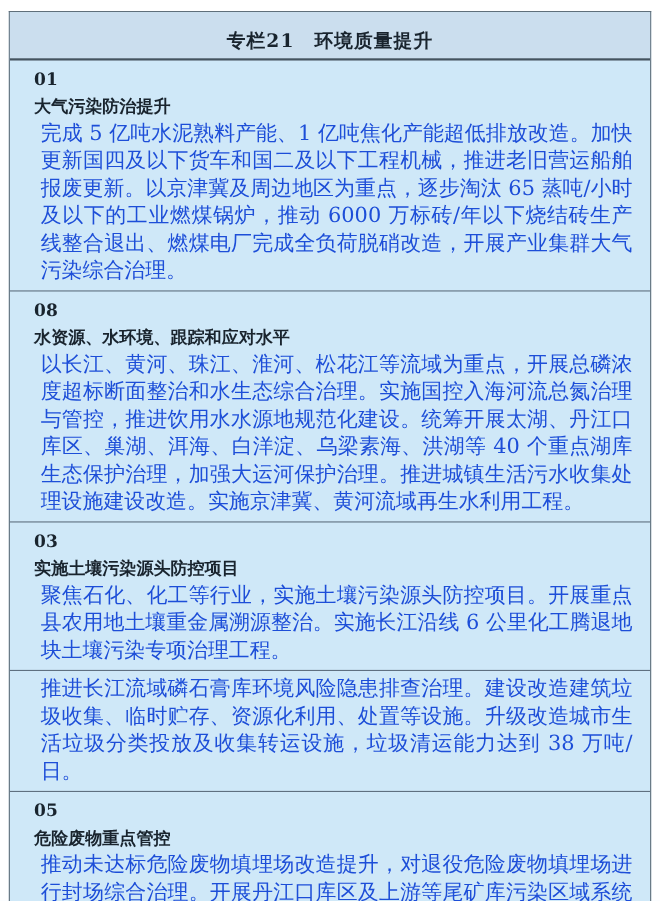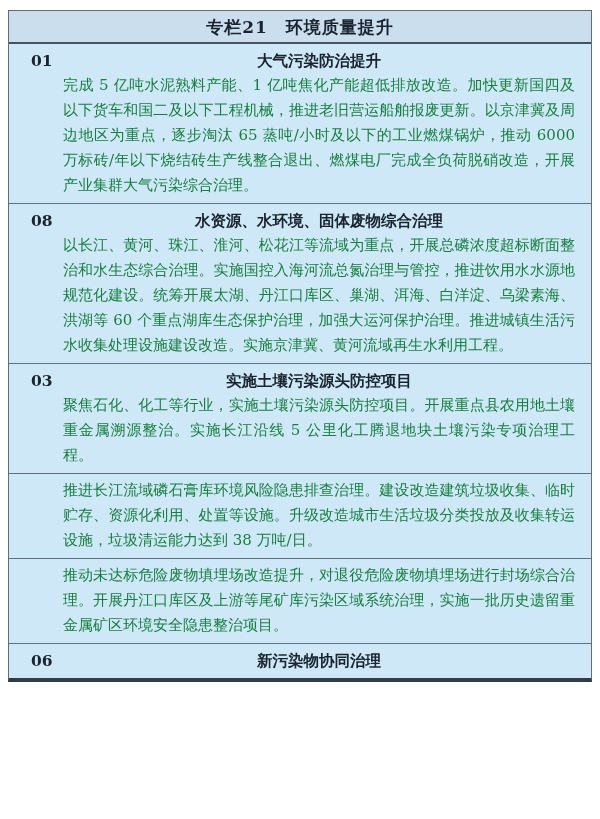--- a/index.html
+++ b/index.html
@@ -25,54 +25,55 @@
     border-bottom: 4px solid #323c45;
     box-sizing: border-box;
   }
   .panel-header {
     background: #cbdeee;
     border-bottom: 2px solid #44535f;
     text-align: center;
     font-weight: bold;
     font-size: 17px;
     line-height: 20px;
-    padding: 6px 0 5px 0;
+    padding: 17px 0 5px 0;
     letter-spacing: 1px;
     color: #19242e;
   }
   .section {
     padding: 4px 16px 5px 0;
   }
   .section + .section {
     border-top: 1.5px solid #5f7080;
   }
   .sec-head {
     display: flex;
     align-items: baseline;
     font-weight: bold;
     font-size: 15.5px;
     line-height: 25px;
     color: #19242e;
+    flex-direction: column;
   }
   .sec-num {
     flex: 0 0 auto;
     margin-left: 22px;
     width: 32px;
     font-family: "DejaVu Serif", serif;
   }
   .sec-title {
     flex: 1 1 auto;
     text-align: center;
   }
   .sec-body {
-    margin: 0 0 0 54px;
-    font-size: 15px;
+    margin: 0 0 0 28px;
+    font-size: 19px;
     line-height: 25px;
     text-align: justify;
-    color: #15803d;
+    color: #1d4ed8;
   }
 </style>
 </head>
 <body>
 
 <div class="panel">
   <div class="panel-header">
     <span>专栏21　环境质量提升</span>
   </div>
 
@@ -80,38 +81,42 @@
     <div class="sec-head">
       <span class="sec-num">01</span>
       <span class="sec-title">大气污染防治提升</span>
     </div>
     <p class="sec-body">完成 5 亿吨水泥熟料产能、1 亿吨焦化产能超低排放改造。加快更新国四及以下货车和国二及以下工程机械，推进老旧营运船舶报废更新。以京津冀及周边地区为重点，逐步淘汰 65 蒸吨/小时及以下的工业燃煤锅炉，推动 6000 万标砖/年以下烧结砖生产线整合退出、燃煤电厂完成全负荷脱硝改造，开展产业集群大气污染综合治理。</p>
   </div>
 
   <div class="section">
     <div class="sec-head">
       <span class="sec-num">08</span>
-      <span class="sec-title">水资源、水环境、固体废物综合治理</span>
+      <span class="sec-title">水资源、水环境、跟踪和应对水平</span>
     </div>
-    <p class="sec-body">以长江、黄河、珠江、淮河、松花江等流域为重点，开展总磷浓度超标断面整治和水生态综合治理。实施国控入海河流总氮治理与管控，推进饮用水水源地规范化建设。统筹开展太湖、丹江口库区、巢湖、洱海、白洋淀、乌梁素海、洪湖等 60 个重点湖库生态保护治理，加强大运河保护治理。推进城镇生活污水收集处理设施建设改造。实施京津冀、黄河流域再生水利用工程。</p>
+    <p class="sec-body">以长江、黄河、珠江、淮河、松花江等流域为重点，开展总磷浓度超标断面整治和水生态综合治理。实施国控入海河流总氮治理与管控，推进饮用水水源地规范化建设。统筹开展太湖、丹江口库区、巢湖、洱海、白洋淀、乌梁素海、洪湖等 40 个重点湖库生态保护治理，加强大运河保护治理。推进城镇生活污水收集处理设施建设改造。实施京津冀、黄河流域再生水利用工程。</p>
   </div>
 
   <div class="section">
     <div class="sec-head">
       <span class="sec-num">03</span>
       <span class="sec-title">实施土壤污染源头防控项目</span>
     </div>
-    <p class="sec-body">聚焦石化、化工等行业，实施土壤污染源头防控项目。开展重点县农用地土壤重金属溯源整治。实施长江沿线 5 公里化工腾退地块土壤污染专项治理工程。</p>
+    <p class="sec-body">聚焦石化、化工等行业，实施土壤污染源头防控项目。开展重点县农用地土壤重金属溯源整治。实施长江沿线 6 公里化工腾退地块土壤污染专项治理工程。</p>
   </div>
 
   <div class="section">
     <p class="sec-body">推进长江流域磷石膏库环境风险隐患排查治理。建设改造建筑垃圾收集、临时贮存、资源化利用、处置等设施。升级改造城市生活垃圾分类投放及收集转运设施，垃圾清运能力达到 38 万吨/日。</p>
   </div>
 
   <div class="section">
+    <div class="sec-head">
+      <span class="sec-num">05</span>
+      <span class="sec-title">危险废物重点管控</span>
+    </div>
     <p class="sec-body">推动未达标危险废物填埋场改造提升，对退役危险废物填埋场进行封场综合治理。开展丹江口库区及上游等尾矿库污染区域系统治理，实施一批历史遗留重金属矿区环境安全隐患整治项目。</p>
   </div>
 
   <div class="section">
     <div class="sec-head">
       <span class="sec-num">06</span>
       <span class="sec-title">新污染物协同治理</span>
     </div>
   </div>
 </div>

